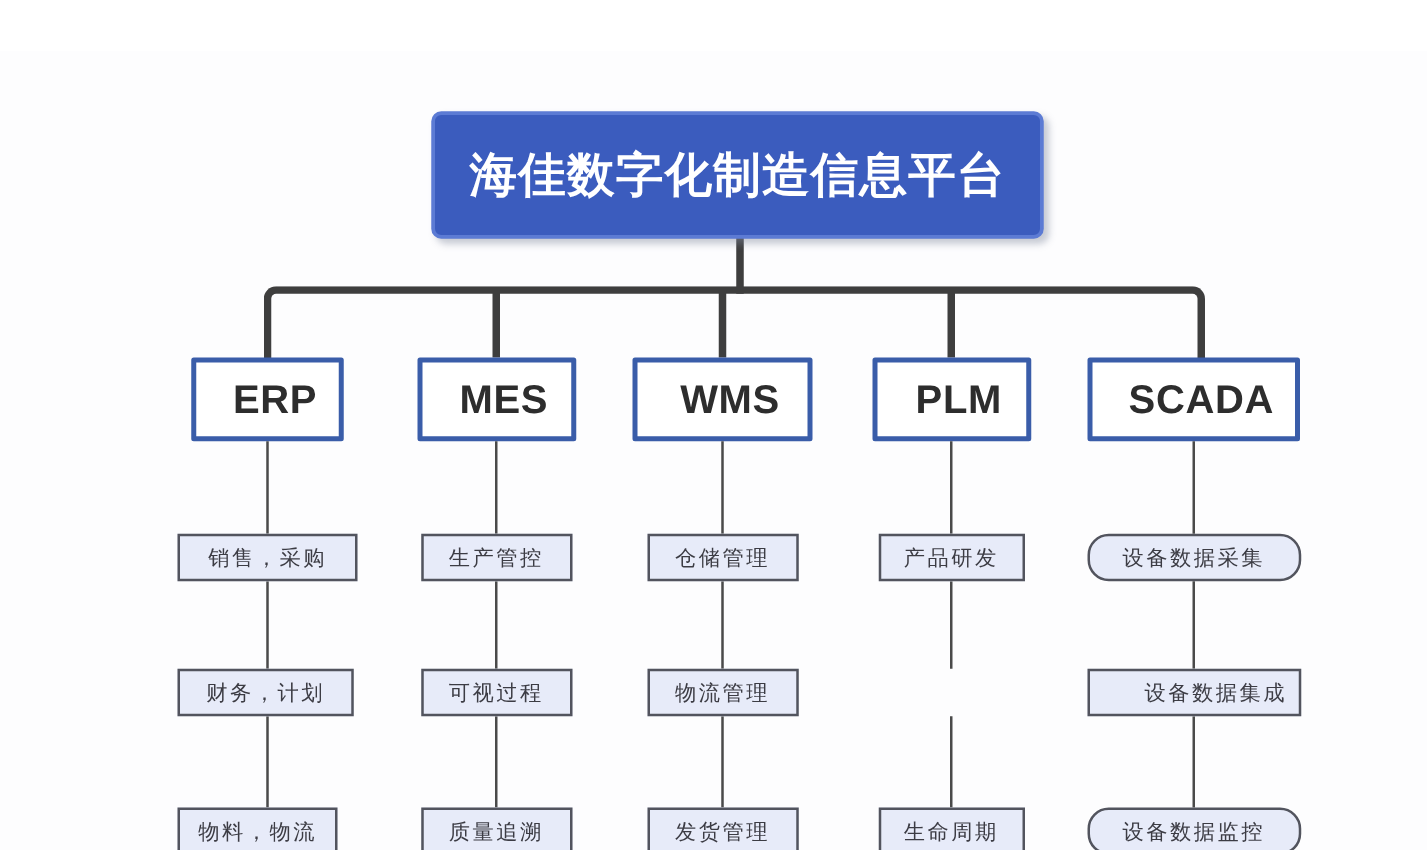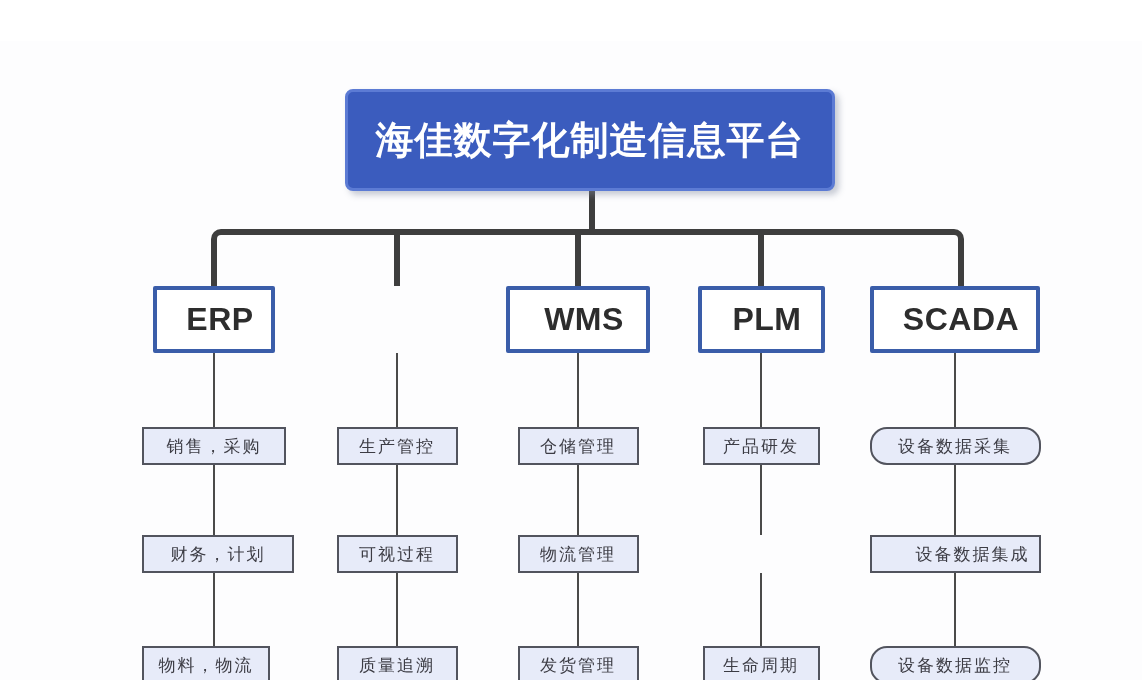--- a/index.html
+++ b/index.html
@@ -95,23 +95,24 @@
 <div id="canvas" style="--bg: #fdfdfe; --title-fill: #3b5cbe; --title-border: #5c7bd4; --title-text: #ffffff; --connector: #3e3e3e; --thin-connector: #4a4a4a; --l2-border: #3a5da9; --l2-text: #2d2d2d; --l3-fill: #e7ebf9; --l3-border: #52545e; --l3-text: #3c3c44;">
   <div class="title-drop"></div>
   <div class="tree-bracket"></div>
   <div class="title-box">海佳数字化制造信息平台</div>
 
 <div class="l2-box" style="left: 153px; width: 122px;">ERP</div>
     <div class="thin-line" style="left: 213px; top: 312px; height: 74px;"></div>
     <div class="thin-line" style="left: 213px; top: 424px; height: 70px;"></div>
     <div class="thin-line" style="left: 213px; top: 532px; height: 73px;"></div>
     <div class="l3-box" style="left: 142px; top: 386px; width: 144px;">销售，采购</div>
-    <div class="l3-box" style="left: 142px; top: 494px; width: 152px; text-align: right;">财务，计划</div>
+    <div class="l3-box" style="left: 142px; top: 494px; width: 141px; text-align: right;">财务，计划</div>
     <div class="l3-box" style="left: 142px; top: 605px; width: 128px;">物料，物流</div>
     <div class="vdrop" style="left: 394px; top: 191px; height: 54px;"></div>
+    <div class="l2-box" style="left: 333.5px; width: 127px;">MES</div>
     <div class="thin-line" style="left: 396px; top: 312px; height: 74px;"></div>
     <div class="thin-line" style="left: 396px; top: 424px; height: 70px;"></div>
     <div class="thin-line" style="left: 396px; top: 532px; height: 73px;"></div>
     <div class="l3-box" style="left: 336.5px; top: 386px; width: 121px;">生产管控</div>
     <div class="l3-box" style="left: 336.5px; top: 494px; width: 121px;">可视过程</div>
     <div class="l3-box" style="left: 336.5px; top: 605px; width: 121px;">质量追溯</div>
     <div class="vdrop" style="left: 575px; top: 191px; height: 54px;"></div>
     <div class="l2-box" style="left: 506px; width: 144px;">WMS</div>
     <div class="thin-line" style="left: 577px; top: 312px; height: 74px;"></div>
     <div class="thin-line" style="left: 577px; top: 424px; height: 70px;"></div>

